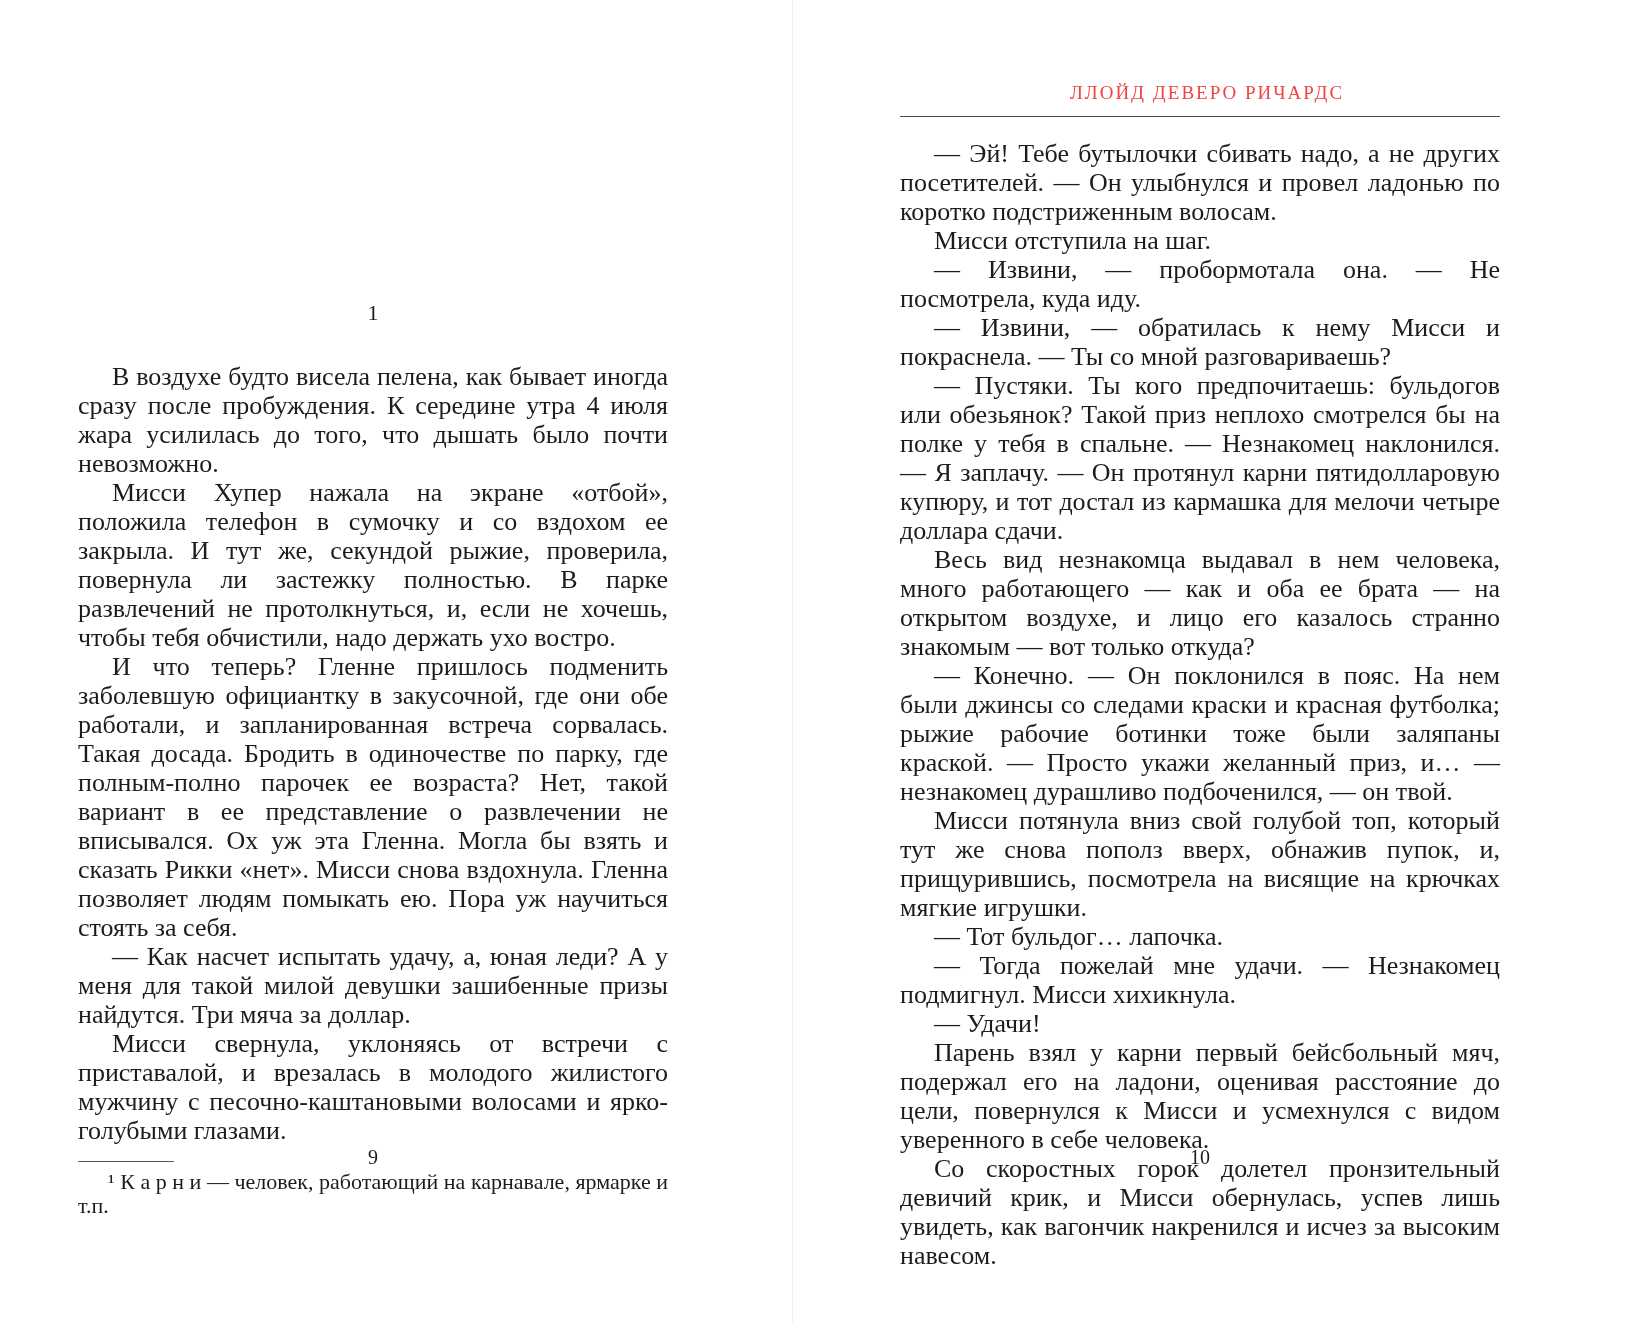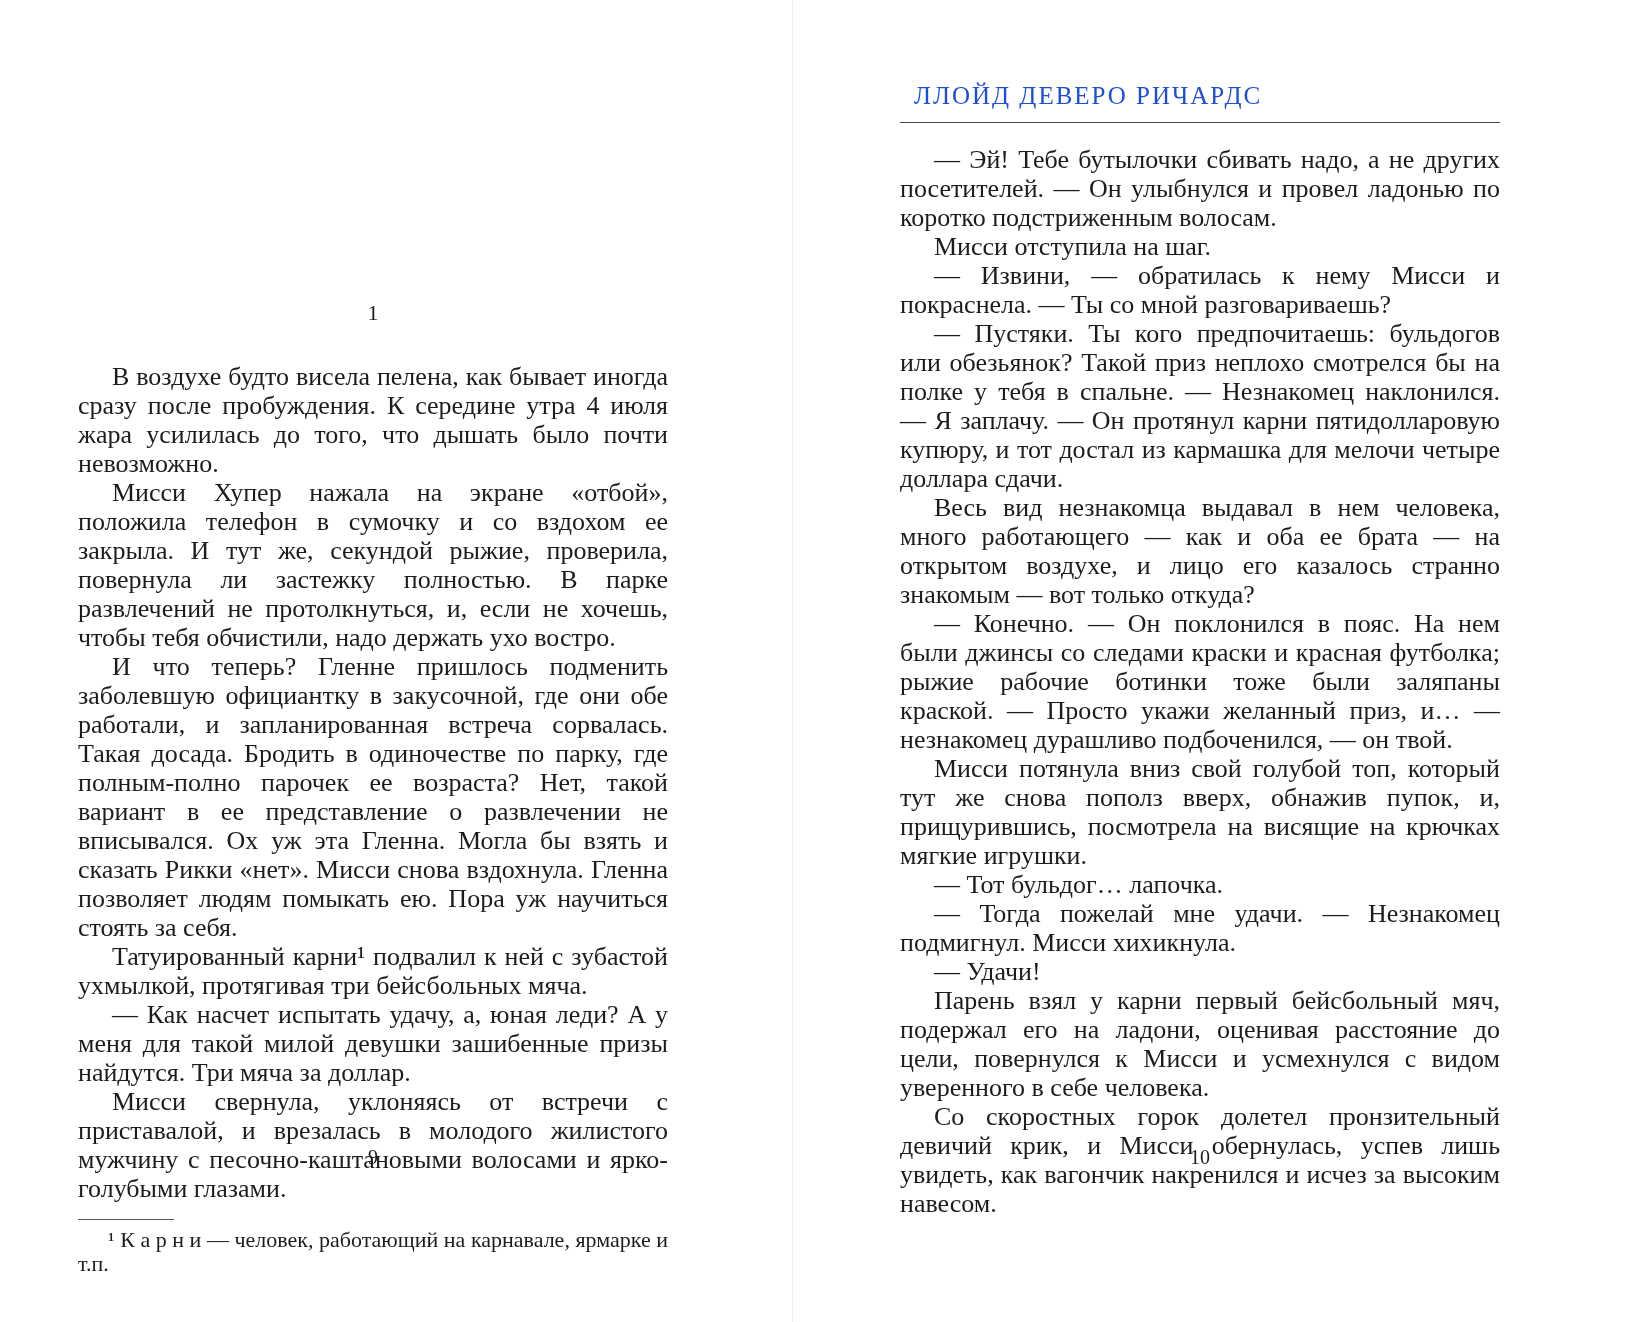--- a/index.html
+++ b/index.html
@@ -43,25 +43,26 @@
     margin: 0 0 36px 0;
   }
   p.body-par {
     margin: 0;
     font-size: 26px;
     line-height: 29px;
     text-align: justify;
     text-indent: 34px;
   }
   .running-header {
-    font-size: 25px;
+    font-size: 19px;
     letter-spacing: 2px;
     padding-left: 14px;
     margin: 0 0 0 0;
-    color: #1d4ed8;
+    color: #ef4444;
+    text-align: center;
   }
   .header-rule {
     border: none;
     border-top: 1px solid #4a4a4a;
     margin: 12px 0 22px 0;
   }
   .footnote-rule {
     width: 96px;
     border: none;
     border-top: 1px solid #555;
@@ -95,33 +96,33 @@
 
 <div class="canvas">
 
   <div class="gutter-divider"></div>
 
   <div class="text-col left-col">
     <div class="chapter-number">1</div>
     <p class="body-par">В воздухе будто висела пелена, как бывает иногда сразу после пробуждения. К середине утра 4 июля жара усилилась до того, что дышать было почти невозможно.</p>
     <p class="body-par">Мисси Хупер нажала на экране «отбой», положила телефон в сумочку и со вздохом ее закрыла. И тут же, секундой рыжие, проверила, повернула ли застежку полностью. В парке развлечений не протолкнуться, и, если не хочешь, чтобы тебя обчистили, надо держать ухо востро.</p>
     <p class="body-par">И что теперь? Гленне пришлось подменить заболевшую официантку в закусочной, где они обе работали, и запланированная встреча сорвалась. Такая досада. Бродить в одиночестве по парку, где полным-полно парочек ее возраста? Нет, такой вариант в ее представление о развлечении не вписывался. Ох уж эта Гленна. Могла бы взять и сказать Рикки «нет». Мисси снова вздохнула. Гленна позволяет людям помыкать ею. Пора уж научиться стоять за себя.</p>
-    <p class="body-par">Татуированный карни¹ подвалил к ней с зубастой ухмылкой, протягивая три бейсбольных мяча.</p>
     <p class="body-par">— Как насчет испытать удачу, а, юная леди? А у меня для такой милой девушки зашибенные призы найдутся. Три мяча за доллар.</p>
     <p class="body-par">Мисси свернула, уклоняясь от встречи с приставалой, и врезалась в молодого жилистого мужчину с песочно-каштановыми волосами и ярко-голубыми глазами.</p>
     <hr class="footnote-rule">
     <p class="footnote">¹ К а р н и — человек, работающий на карнавале, ярмарке и т.п.</p>
   </div>
   <div class="page-number left-num">9</div>
 
   <div class="text-col right-col">
     <div class="running-header">ЛЛОЙД ДЕВЕРО РИЧАРДС</div>
     <hr class="header-rule">
     <p class="body-par">— Эй! Тебе бутылочки сбивать надо, а не других посетителей. — Он улыбнулся и провел ладонью по коротко подстриженным волосам.</p>
     <p class="body-par">Мисси отступила на шаг.</p>
+    <p class="body-par">— Извини, — пробормотала она. — Не посмотрела, куда иду.</p>
     <p class="body-par">— Извини, — обратилась к нему Мисси и покраснела. — Ты со мной разговариваешь?</p>
     <p class="body-par">— Пустяки. Ты кого предпочитаешь: бульдогов или обезьянок? Такой приз неплохо смотрелся бы на полке у тебя в спальне. — Незнакомец наклонился. — Я заплачу. — Он протянул карни пятидолларовую купюру, и тот достал из кармашка для мелочи четыре доллара сдачи.</p>
     <p class="body-par">Весь вид незнакомца выдавал в нем человека, много работающего — как и оба ее брата — на открытом воздухе, и лицо его казалось странно знакомым — вот только откуда?</p>
     <p class="body-par">— Конечно. — Он поклонился в пояс. На нем были джинсы со следами краски и красная футболка; рыжие рабочие ботинки тоже были заляпаны краской. — Просто укажи желанный приз, и… — незнакомец дурашливо подбоченился, — он твой.</p>
     <p class="body-par">Мисси потянула вниз свой голубой топ, который тут же снова пополз вверх, обнажив пупок, и, прищурившись, посмотрела на висящие на крючках мягкие игрушки.</p>
     <p class="body-par">— Тот бульдог… лапочка.</p>
     <p class="body-par">— Тогда пожелай мне удачи. — Незнакомец подмигнул. Мисси хихикнула.</p>
     <p class="body-par">— Удачи!</p>
     <p class="body-par">Парень взял у карни первый бейсбольный мяч, подержал его на ладони, оценивая расстояние до цели, повернулся к Мисси и усмехнулся с видом уверенного в себе человека.</p>
     <p class="body-par">Со скоростных горок долетел пронзительный девичий крик, и Мисси обернулась, успев лишь увидеть, как вагончик накренился и исчез за высоким навесом.</p>

